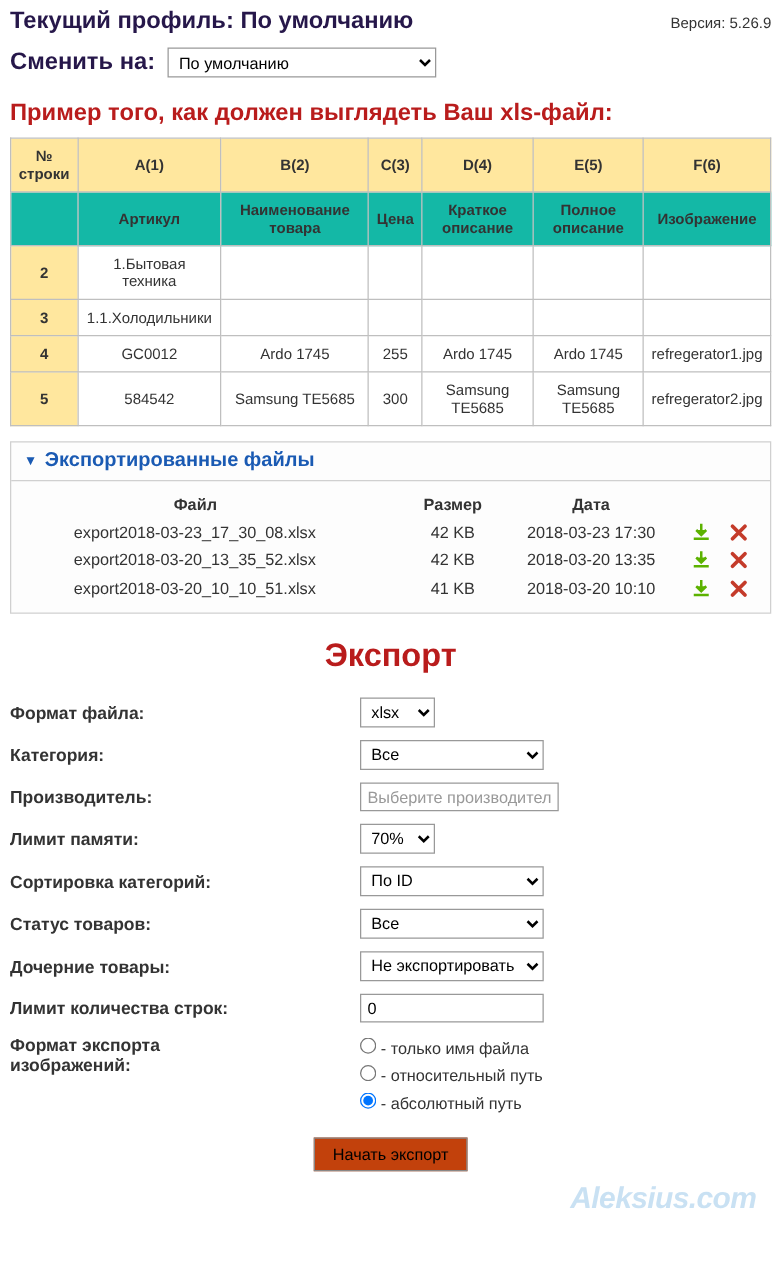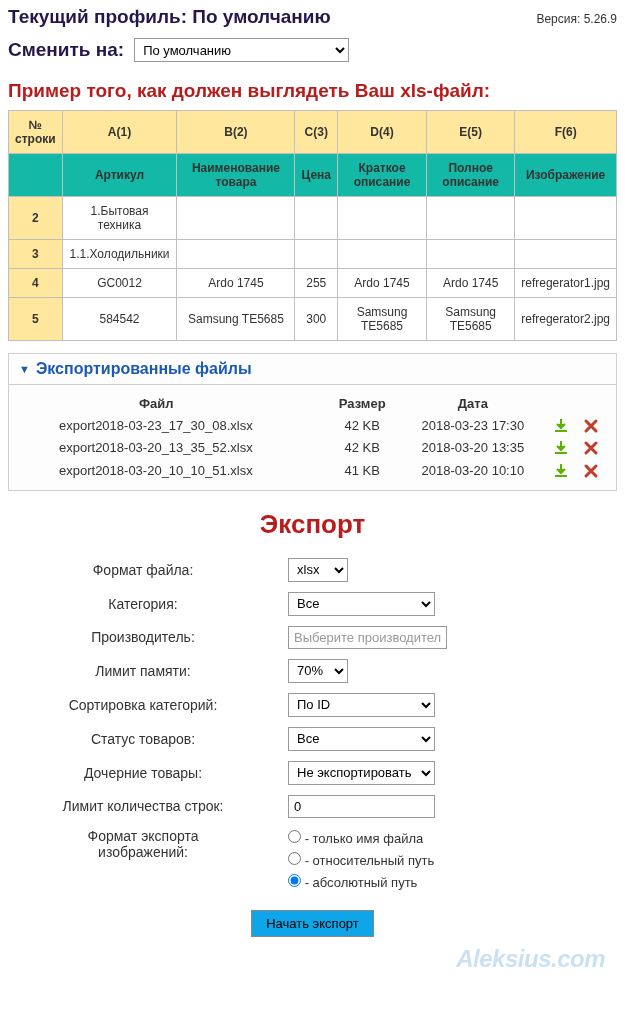--- a/index.html
+++ b/index.html
@@ -23,32 +23,32 @@
 .exported-header .tri { color: #1a5ab3; font-size: 11px; }
 .exported-body { padding: 8px 10px; }
 .files-table { width: 100%; border-collapse: collapse; }
 .files-table th { font-weight: bold; text-align: center; padding: 3px 6px; font-size: 13px; }
 .files-table td { padding: 3px 6px; text-align: center; font-size: 13px; }
 .files-table td.fname { text-align: left; padding-left: 40px; }
 .dl-icon, .del-icon { display: inline-block; width: 16px; height: 16px; vertical-align: middle; cursor: pointer; }
 .dl-icon svg, .del-icon svg { width: 16px; height: 16px; }
 h2.export-title { text-align: center; font-size: 26px; margin: 14px 0 18px; }
 .form-row { display: flex; align-items: center; margin-bottom: 10px; }
-.form-label { width: 280px; text-align: center; padding-right: 10px; font-size: 14px; }
+.form-label { width: 280px; text-align: left; padding-right: 10px; font-size: 14px; font-weight: bold; }
 .form-field { flex: 1; }
 .form-field select { height: 24px; }
 .form-field input[type=text] { border: 1px solid #999; padding: 3px 5px; font-size: 13px; }
 .sel-sm { width: 60px; }
 .sel-md { width: 147px; }
 .sel-lg { width: 159px; text-align: center; }
 input.placeholder-style::placeholder { color: #999; }
 .radio-group { line-height: 1.7; }
 .radio-group label { display: block; }
 .submit-row { text-align: center; margin-top: 16px; }
-.submit-btn { padding: 5px 14px; font-size: 13px; border: 1px solid #888; background: #0ea5e9; cursor: pointer; }
+.submit-btn { padding: 5px 14px; font-size: 13px; border: 1px solid #888; background: #c2410c; cursor: pointer; }
 .watermark { position: absolute; right: 20px; top: 945px; font-size: 24px; font-style: italic; font-weight: bold; color: rgba(100, 170, 220, 0.35); pointer-events: none; letter-spacing: -0.5px; }
 </style>
 </head>
 <body>
 
 <div class="header-row">
   <h1>
     <span>Текущий профиль:</span>
     <span class="profile-name">По умолчанию</span>
   </h1>

